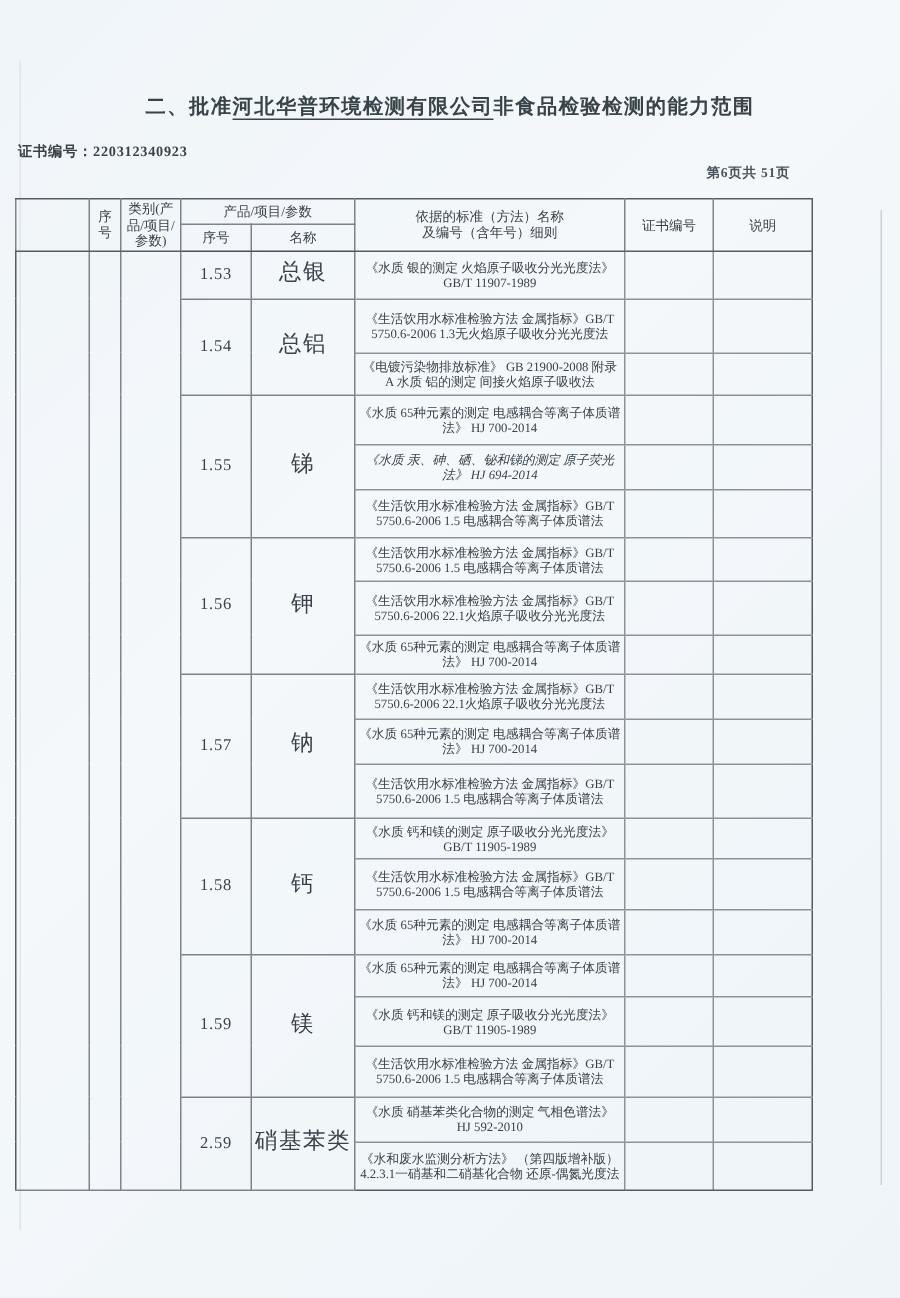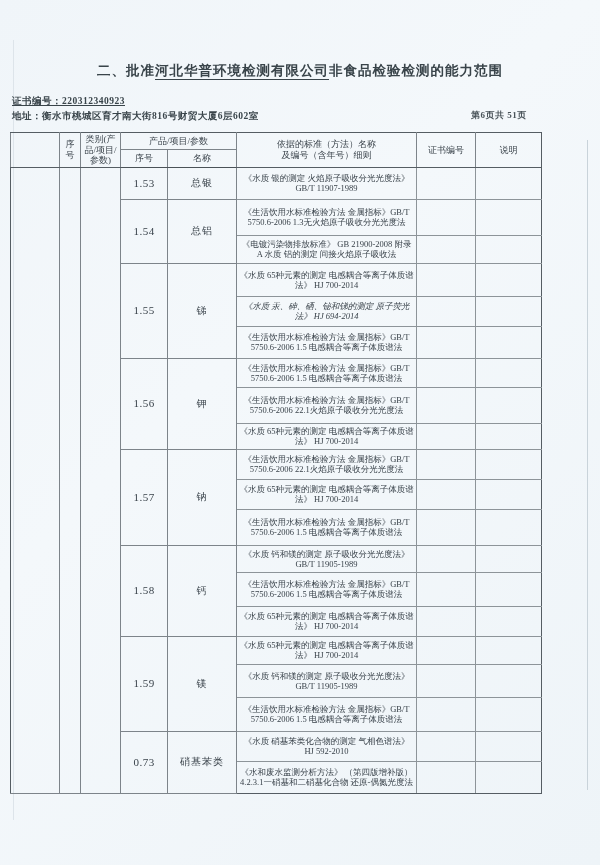--- a/index.html
+++ b/index.html
@@ -25,21 +25,21 @@
   .doc-title{
     position:absolute;left:0;top:62px;width:600px;
     text-align:center;font-size:13.5px;font-weight:700;
     letter-spacing:1px;color:#39444a;white-space:nowrap;
   }
   .doc-title .u{border-bottom:1px solid #39444a;padding-bottom:1px;}
   .meta-line{
     position:absolute;font-size:9.5px;font-weight:700;color:#39444a;
     letter-spacing:.5px;white-space:nowrap;
   }
-  #certLine{left:12px;top:95px;text-decoration:underline;}
+  #certLine{left:12px;top:95px;}
   #addrLine{left:12px;top:110px;}
   .page-indicator{
     position:absolute;left:471px;top:109px;font-size:9px;font-weight:700;
     color:#4a545a;letter-spacing:.5px;
   }
   table.cap{
     position:absolute;left:10px;top:132px;
     border-collapse:collapse;table-layout:fixed;
     width:531px;
     font-size:8.5px;line-height:1.18;color:#39424a;
@@ -52,36 +52,35 @@
     overflow:hidden;
   }
   table.cap th{font-size:9px;}
   table.cap .hdr-std{white-space:pre-line;margin-left:20px;}
   table.cap thead tr:first-child th{border-top:1.5px solid #555d63;}
   table.cap thead tr:last-child th{border-bottom:1.5px solid #4a5257;}
   table.cap .c0{border-bottom:1.5px solid #555d63;}
   table.cap td.methodcell{border-color:#8d9499;}
   table.cap tr.main-start td{border-top:1px solid #5d646a;}
   table.cap td.num{font-size:11px;letter-spacing:.5px;}
-  table.cap td.pname{font-size:10px;letter-spacing:1px;}
+  table.cap td.pname{font-size:15px;letter-spacing:1px;}
   table.cap td.outer{border-left:1.5px solid #555d63;}
   table.cap td.last,table.cap th.last{border-right:1.5px solid #555d63;}
   table.cap tbody tr:last-child td{border-bottom:1.5px solid #555d63;}
 </style>
 </head>
 <body>
 
 <div class="page">
   <div class="fold-line"></div>
   <div class="edge-line"></div>
 
   <div class="doc-title"><span>二、批准</span><span class="u">河北华普环境检测有限公司</span><span>非食品检验检测的能力范围</span></div>
 
   <div id="certLine" class="meta-line">证书编号：220312340923</div>
-  <div id="addrLine" class="meta-line">地址：衡水市桃城区育才南大街816号财贸大厦6层602室</div>
   <div class="page-indicator">第6页共 51页</div>
 
   <table class="cap">
     <colgroup>
       <col style="width:49px">
         <col style="width:21px">
         <col style="width:40px">
       <col style="width:47px">
         <col style="width:69px">
         <col style="width:180px">
@@ -206,21 +205,21 @@
           <td class="methodcell" style="height: 30px;">《水质 钙和镁的测定 原子吸收分光光度法》 GB/T 11905-1989</td>
           <td class="methodcell"></td>
           <td class="methodcell last"></td>
         </tr>
         <tr>
           <td class="methodcell" style="height: 31px;">《生活饮用水标准检验方法 金属指标》GB/T 5750.6-2006 1.5 电感耦合等离子体质谱法</td>
           <td class="methodcell"></td>
           <td class="methodcell last"></td>
         </tr>
         <tr class="main-start">
-          <td rowspan="2" class="num">0.73</td>
+          <td rowspan="2" class="num">2.59</td>
           <td rowspan="2" class="pname">硝基苯类</td>
           <td class="methodcell" style="height: 27px;">《水质 硝基苯类化合物的测定 气相色谱法》 HJ 592-2010</td>
           <td class="methodcell"></td>
           <td class="methodcell last"></td>
         </tr>
         <tr>
           <td class="methodcell" style="height: 29px; margin-left: 16px;">《水和废水监测分析方法》 （第四版增补版） 4.2.3.1一硝基和二硝基化合物 还原-偶氮光度法</td>
           <td class="methodcell"></td>
           <td class="methodcell last"></td>
         </tr>

